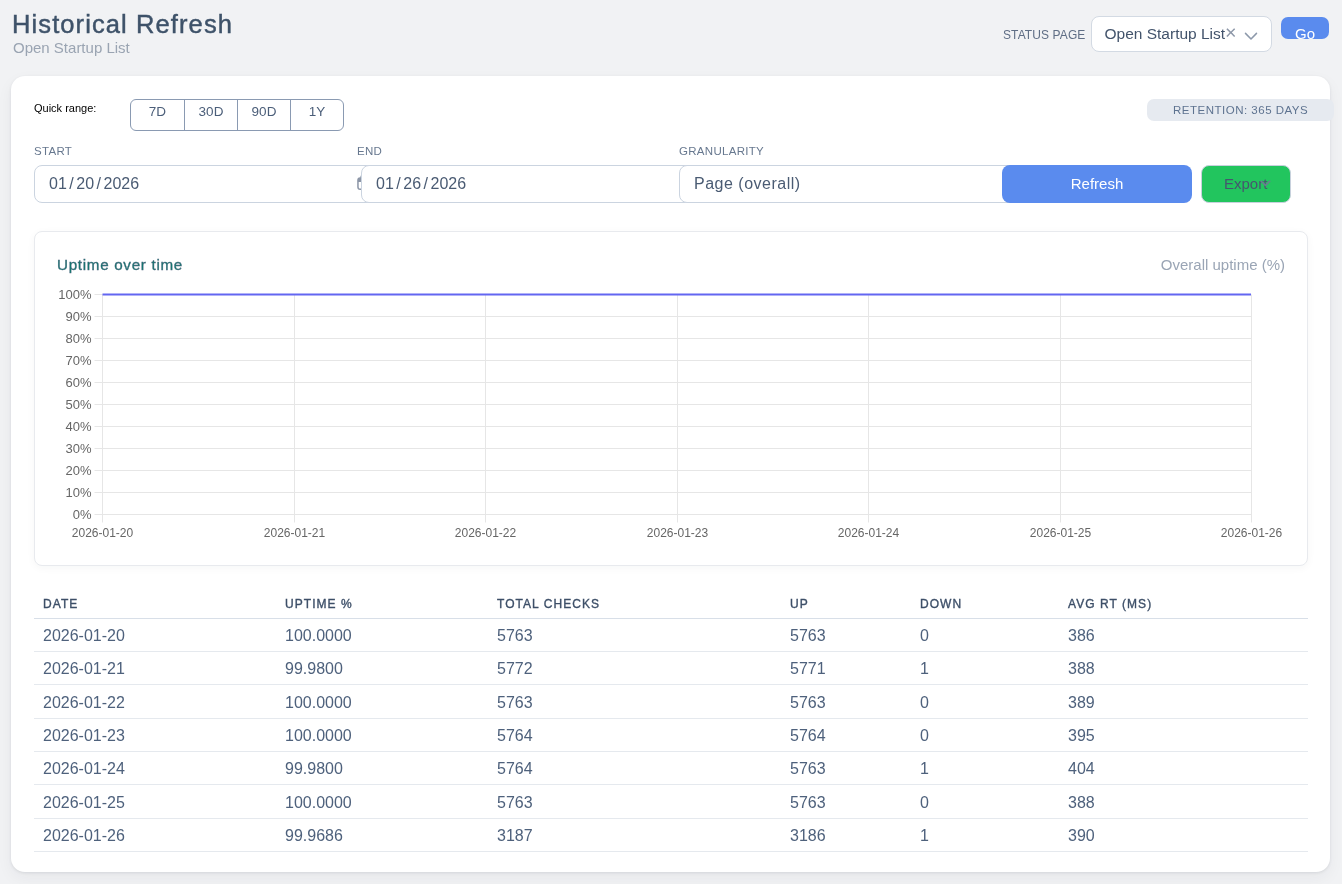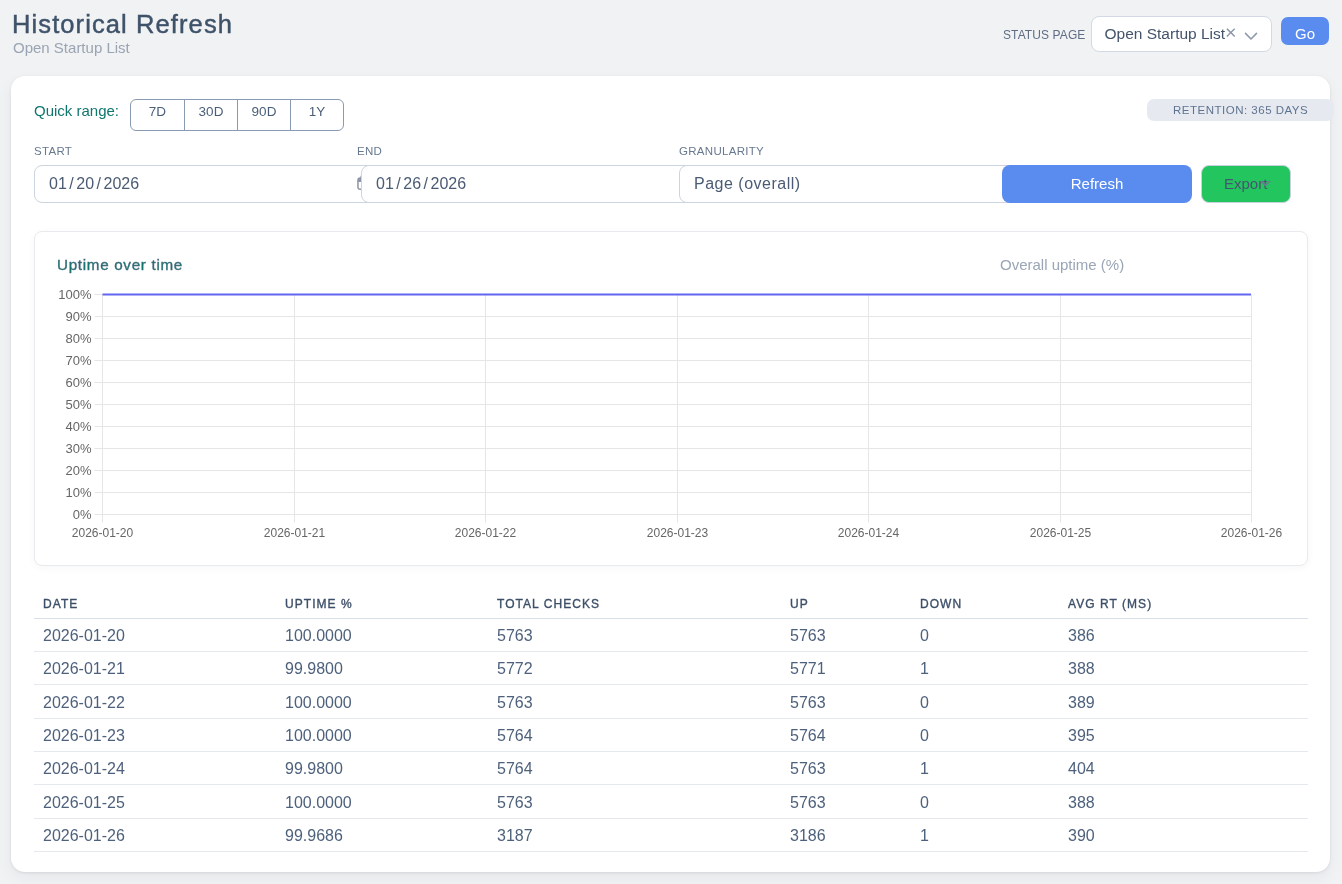--- a/index.html
+++ b/index.html
@@ -6,42 +6,42 @@
   html,body { width:1342px; height:884px; background:#f1f2f4; font-family:"Liberation Sans",sans-serif; position:relative; overflow:hidden; }
   .abs { position:absolute; }
 
   .title { left:12px; top:10px; font-size:25.5px; font-weight:400; color:#3e5269; letter-spacing:1.1px; -webkit-text-stroke:0.45px #3e5269; }
   .subtitle { left:13px; top:39px; font-size:15px; color:#9aa4b2; }
 
   .sp-label { left:1003px; top:28px; font-size:12px; font-weight:400; letter-spacing:0.1px; color:#5f6e85; }
   .sp-select { left:1091px; top:16px; width:181px; height:36px; background:#fff; border:1px solid #d3dae3; border-radius:8px; }
   .sp-select .txt { position:absolute; left:12.5px; top:8px; font-size:15.5px; color:#42536b; white-space:nowrap; }
   .sp-select .x { position:absolute; left:132.5px; top:7px; font-size:15px; color:#8d97a8; }
-  .go-btn { left:1281px; top:17px; width:48px; height:28px; background:#5a8bee; border-radius:7px; color:#fff; font-size:15px; text-align:center; line-height:34px; }
+  .go-btn { left:1281px; top:17px; width:48px; height:22px; background:#5a8bee; border-radius:7px; color:#fff; font-size:15px; text-align:center; line-height:34px; }
 
   .card { left:11px; top:76px; width:1319px; height:796px; background:#fff; border-radius:14px; box-shadow:0 1px 3px rgba(30,41,59,.10), 0 6px 16px rgba(30,41,59,.05); }
 
-  .qr-label { left:34px; top:102px; font-size:15px; color:#0f766e; }
+  .qr-label { left:34px; top:102px; font-size:11px; color:#000000; }
   .qr-group { left:130px; top:99px; height:32px; display:flex; border:1px solid #8a9ab2; border-radius:6px; overflow:hidden; background:#fff; }
   .qr-group .qbtn { width:53px; text-align:center; font-size:13.5px; color:#4b5e79; line-height:23px; border-left:1px solid #8a9ab2; }
   .qr-group .qbtn:first-child { border-left:none; }
   .badge { left:1147px; top:99px; height:22px; background:#e6eaf0; border-radius:7px; font-size:11.5px; font-weight:400; letter-spacing:0.5px; color:#5e7390; line-height:22px; padding:0 26px; }
 
   .flabel { top:145px; font-size:11.5px; font-weight:400; letter-spacing:0.3px; color:#67788f; }
   .inputbox { top:165px; width:356px; height:38px; background:#fff; border:1px solid #cbd4e0; border-radius:8px; }
   .dateval { position:absolute; left:14px; top:8.5px; font-size:16px; color:#4a5b73; white-space:nowrap; }
   .dateval .sl { margin:0 2.5px; }
   .calicon { position:absolute; right:16px; top:9px; }
 
   .refresh-btn { left:1002px; top:165px; width:190px; height:38px; background:#5a8bee; border-radius:8px; color:#fff; font-size:15px; text-align:center; line-height:38px; }
   .export-btn { left:1201px; top:165px; width:90px; height:38px; background:#22c55e; border:1px solid #c8d1dd; border-radius:8px; font-size:15px; color:#45576e; }
 
   .chartcard { left:34px; top:231px; width:1274px; height:335px; background:#fff; border:1px solid #e8eaee; border-radius:8px; box-shadow:0 2px 8px rgba(30,41,59,.04); }
   .chart-title { left:57px; top:255.5px; font-size:15.2px; font-weight:400; color:#0f766e; letter-spacing:0.7px; -webkit-text-stroke:0.4px #566b83; }
-  .chart-legend { left:1000px; top:256px; width:285px; text-align:left; font-size:15px; color:#9aa5b5; }
+  .chart-legend { left:1000px; top:256px; width:285px; text-align:right; font-size:15px; color:#9aa5b5; }
 
   table.data { position:absolute; left:34px; top:590px; width:1274px; border-collapse:collapse; table-layout:fixed; }
   table.data th { text-align:left; font-size:12px; font-weight:400; letter-spacing:1.05px; color:#3d4f68; -webkit-text-stroke:0.35px #3d4f68; height:28px; vertical-align:middle; padding-left:9px; border-bottom:1px solid #d8dfe8; }
   table.data td { font-size:16px; color:#4e617c; height:33.35px; padding-top:2.5px; vertical-align:middle; padding-left:9px; border-bottom:1px solid #e5e9ee; }
 </style>
 </head>
 <body>
   <div class="abs title">Historical Refresh</div>
   <div class="abs subtitle">Open Startup List</div>
 

